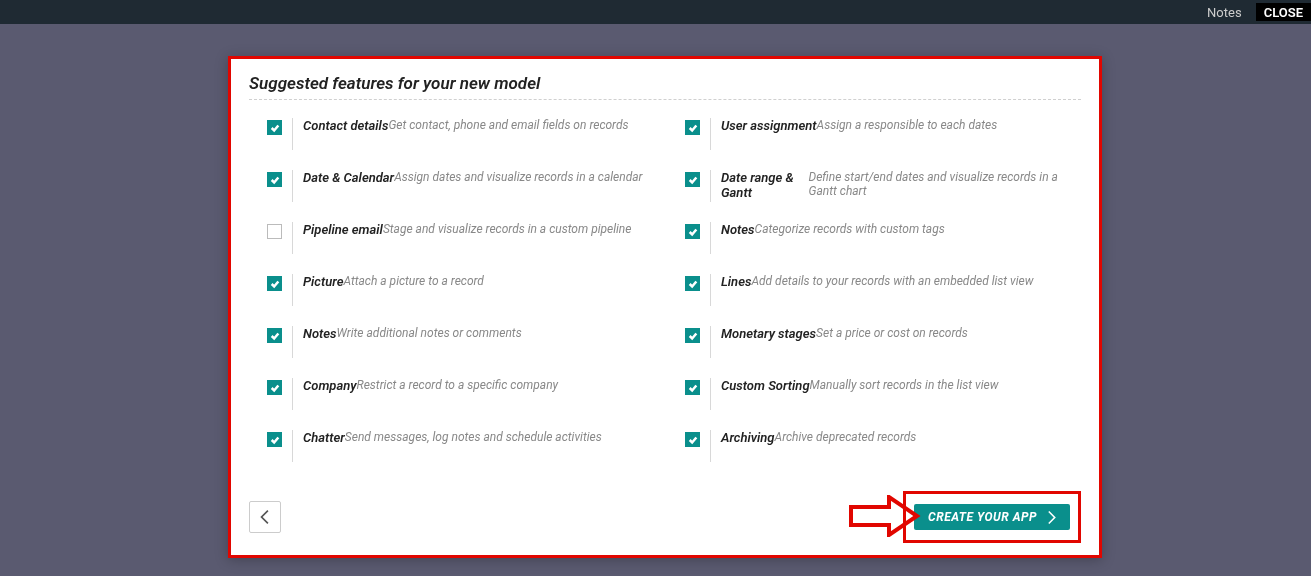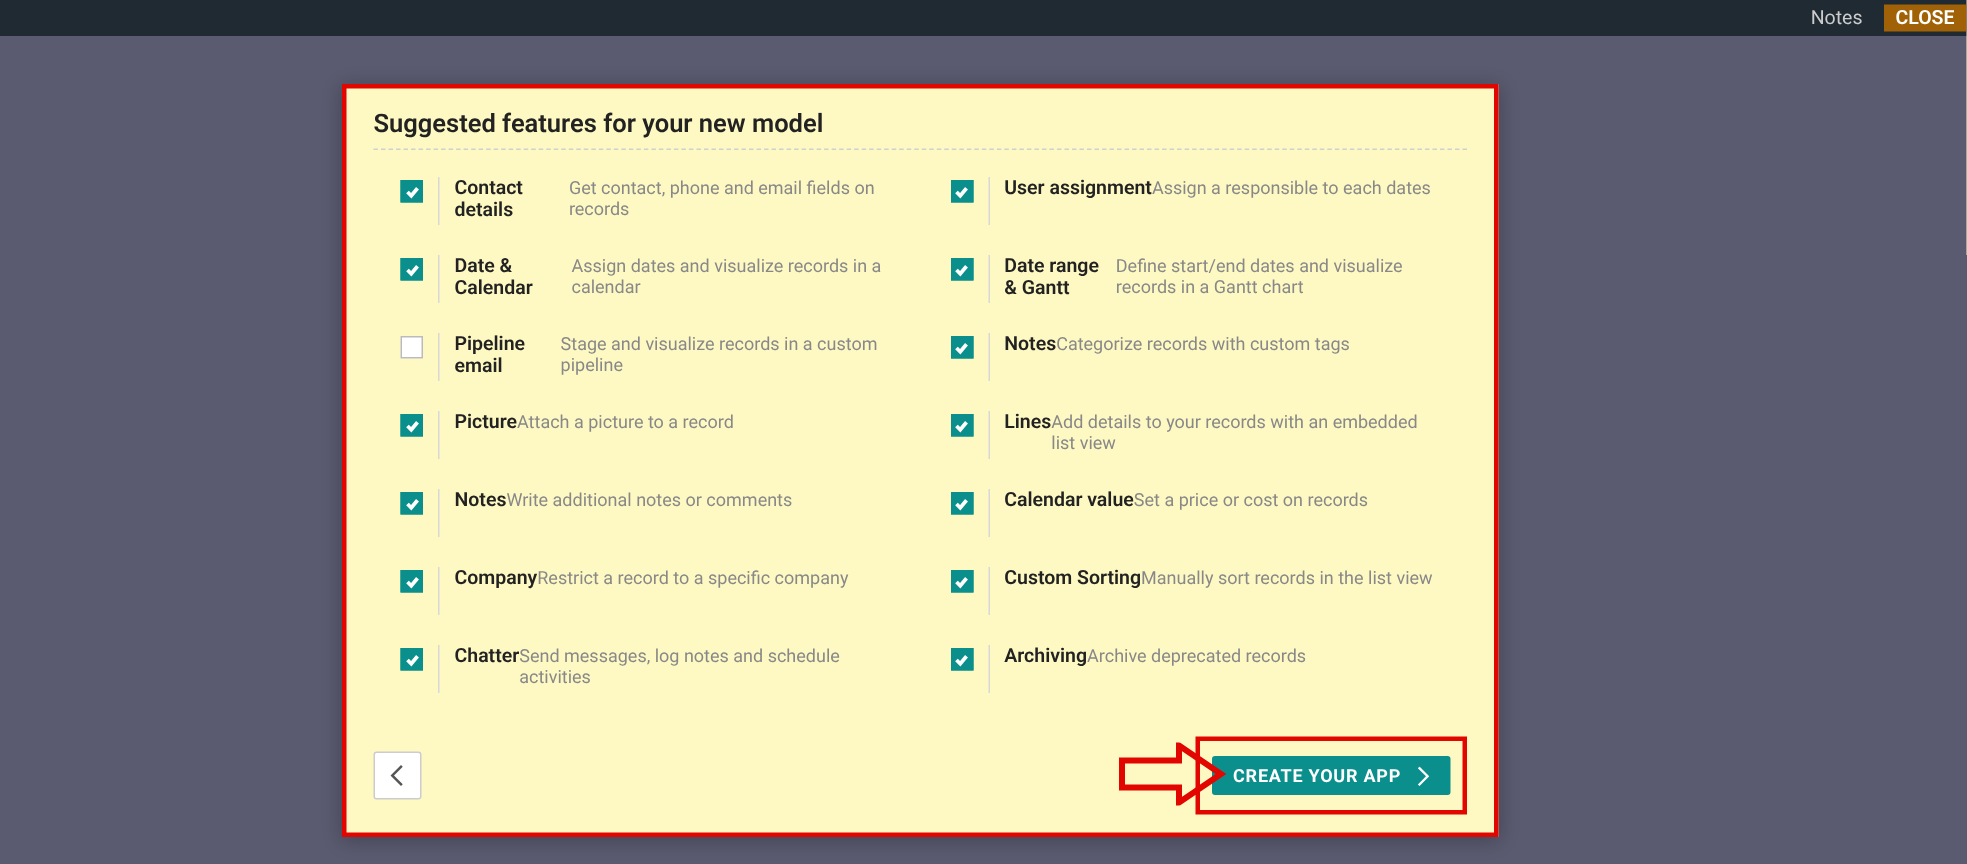--- a/index.html
+++ b/index.html
@@ -18,39 +18,40 @@
     justify-content: flex-end;
     align-items: center;
     color: #ccc;
     font-size: 13px;
   }
   .topbar .notes-link {
     padding: 0 14px;
     cursor: pointer;
   }
   .topbar .close-btn {
-    background: #a16207;
+    background: #000000;
     color: #fff;
     padding: 0 8px;
     height: 18px;
     display: flex;
     align-items: center;
     font-weight: 600;
     cursor: pointer;
   }
   .dialog {
     position: absolute;
     left: 228px;
     top: 56px;
-    width: 771px;
+    width: 874px;
     height: 502px;
-    background: #fef9c3;
+    background: #ffffff;
     border: 3px solid #e10600;
     box-shadow: 0 2px 12px rgba(0,0,0,0.25);
     padding: 14px 18px;
+    font-style: italic;
   }
   .dialog-title {
     font-size: 17px;
     font-weight: 600;
     color: #222;
     padding-bottom: 6px;
     border-bottom: 1px dashed #d0d0d0;
     margin-bottom: 18px;
   }
   .features {
@@ -311,21 +312,21 @@
           </div>
         </div>
         <div class="feature">
           <div class="cb checked">
             <svg viewBox="0 0 12 12">
               <polyline points="2,6 5,9 10,3"></polyline>
             </svg>
           </div>
           <div class="divider"></div>
           <div class="feature-text">
-            <div class="feature-title">Calendar value</div>
+            <div class="feature-title">Monetary stages</div>
             <div class="feature-desc">Set a price or cost on records</div>
           </div>
         </div>
         <div class="feature">
           <div class="cb checked">
             <svg viewBox="0 0 12 12">
               <polyline points="2,6 5,9 10,3"></polyline>
             </svg>
           </div>
           <div class="divider"></div>

